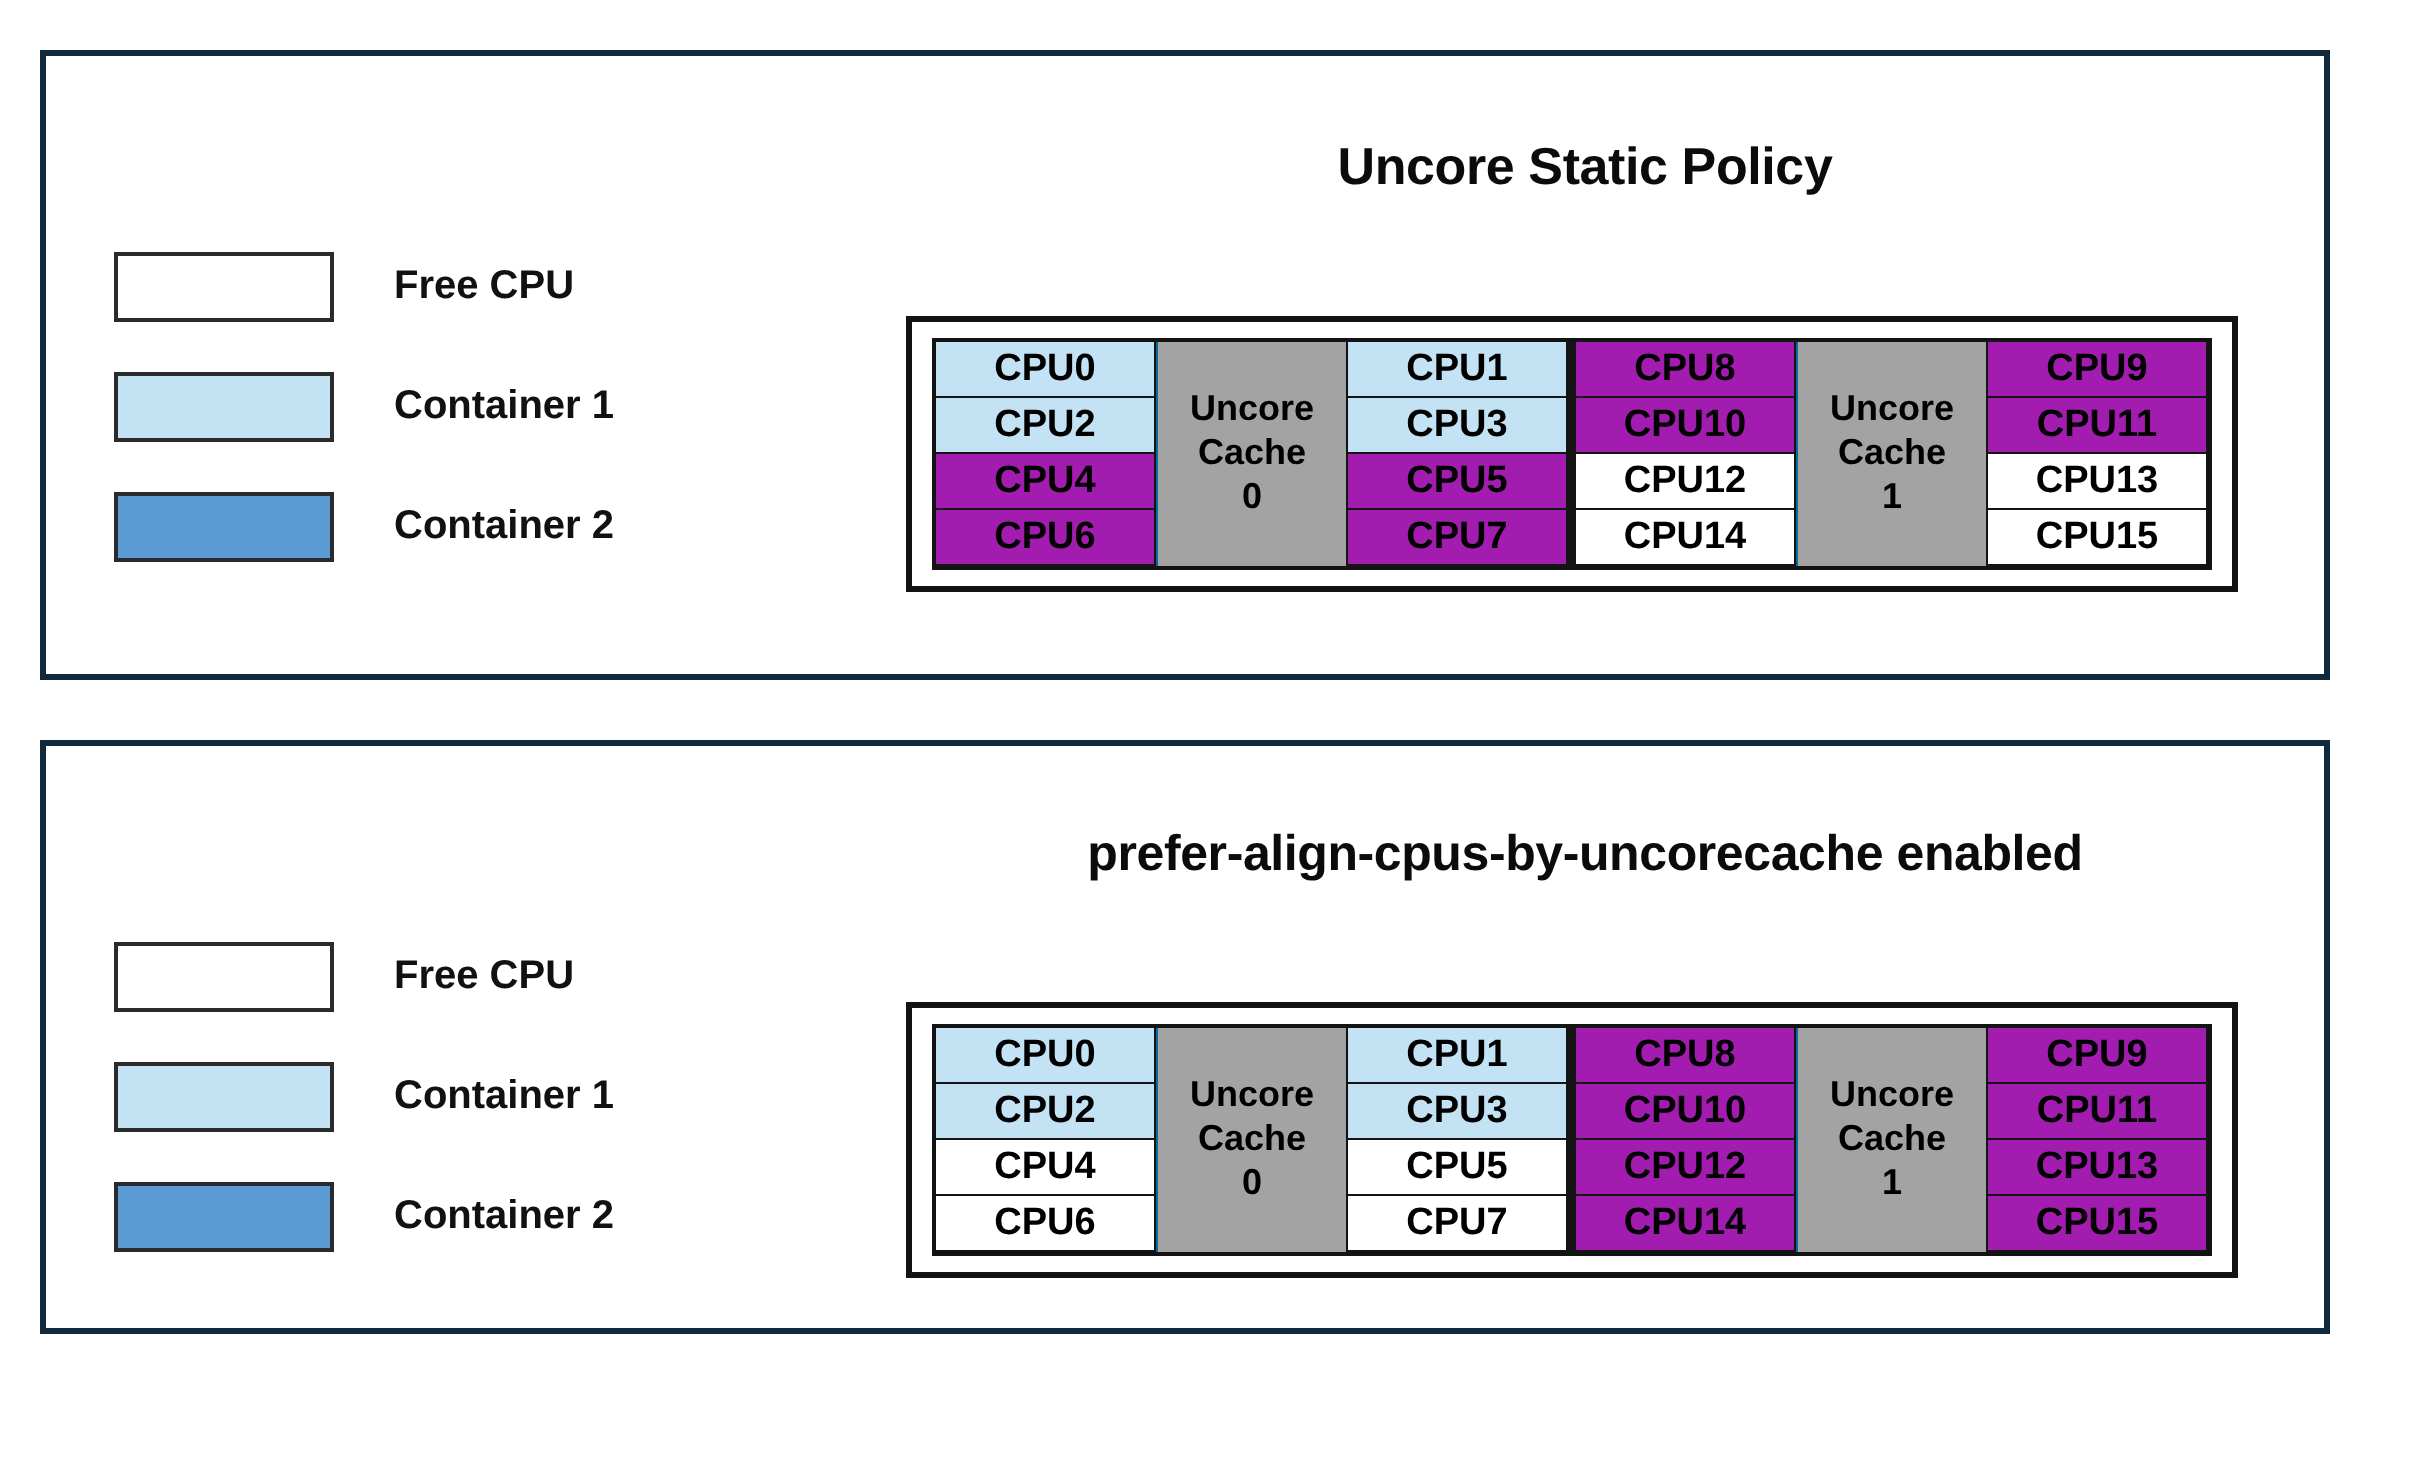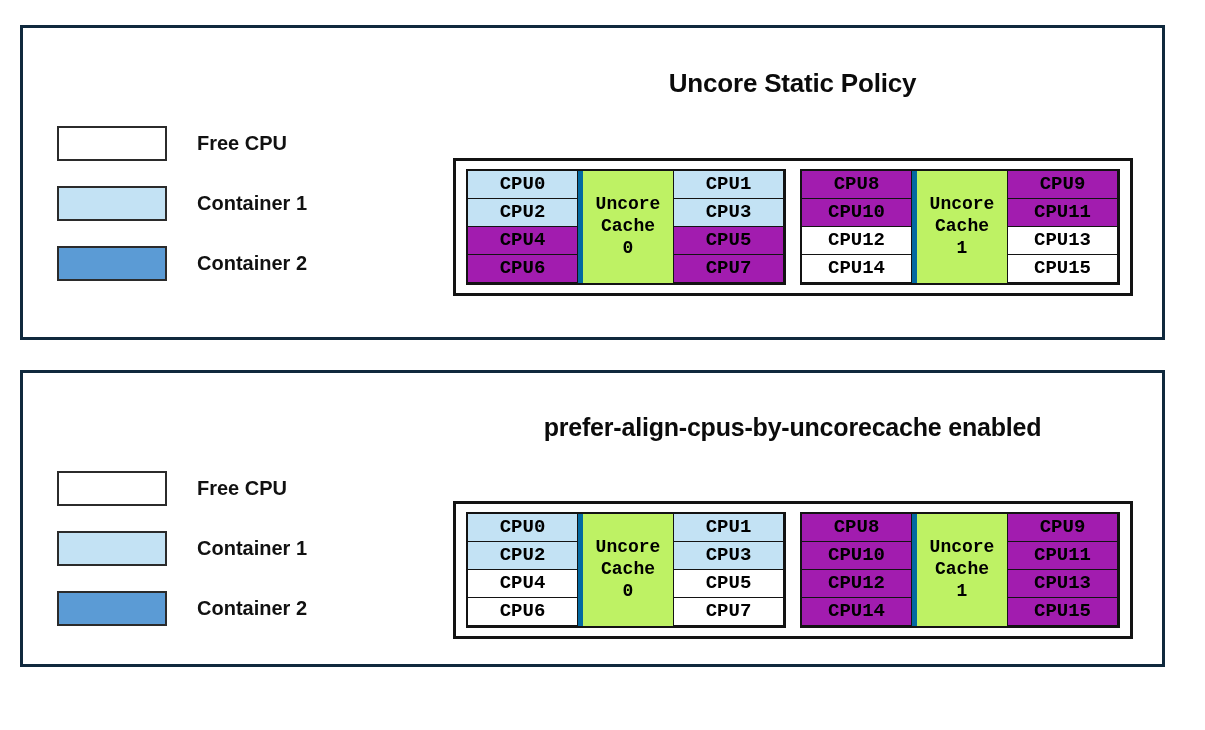--- a/index.html
+++ b/index.html
@@ -71,23 +71,21 @@
 
   
   .numa-box {
     position: absolute;
     left: 430px;
     top: 130px;
     border: 3px solid #131313;
     background: #ffffff;
     padding: 8px 10px;
     display: flex;
-    gap: 14px;
-    box-sizing: border-box;
-    font-family: Liberation Mono, monospace;
+    box-sizing: border-box;
   }
   #panel-bottom .numa-box { top: 128px; }
 
   .cache-group {
     display: flex;
     border: 2px solid #131313;
     box-sizing: border-box;
   }
   .cpu-col {
     display: flex;
@@ -105,22 +103,22 @@
     margin: -1px 0 0 -1px;
     box-sizing: border-box;
     background: #ffffff;
   }
   .cpu-cell.c0 { background: #ffffff; }            
   .cpu-cell.c1 { background: #c3e2f4; }            
   .cpu-cell.c2 { background: #a21caf; }            
 
   .cache-label {
     width: 96px;
-    background: #bef264;
-    border-left: 5px solid #0369a1;
+    background: #a3a3a3;
+    border-left: 1px solid #0369a1;
     border-right: 1px solid #131313;
     display: flex;
     flex-direction: column;
     align-items: center;
     justify-content: center;
     font-size: 18px;
     font-weight: bold;
     color: #000000;
     line-height: 1.22;
     box-sizing: border-box;

